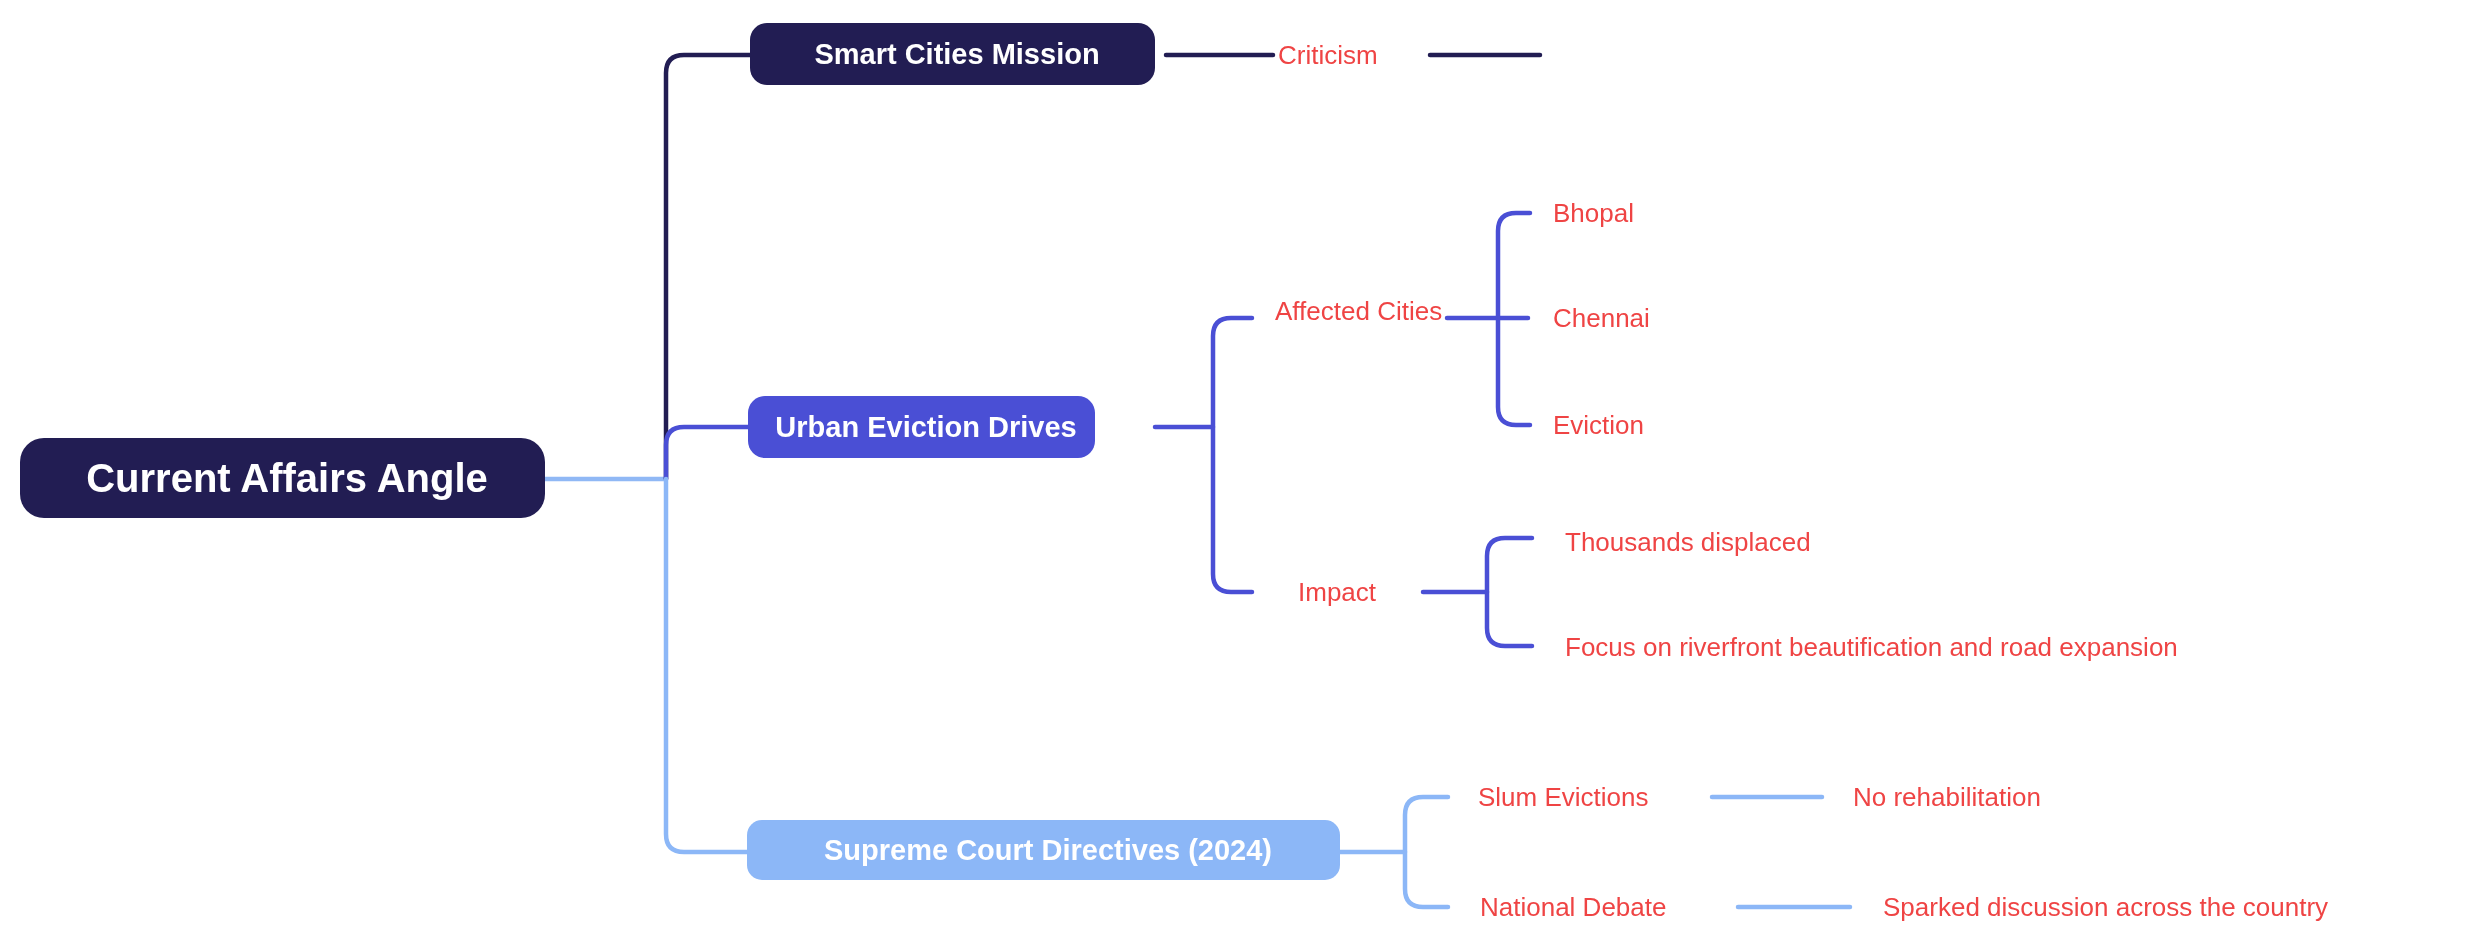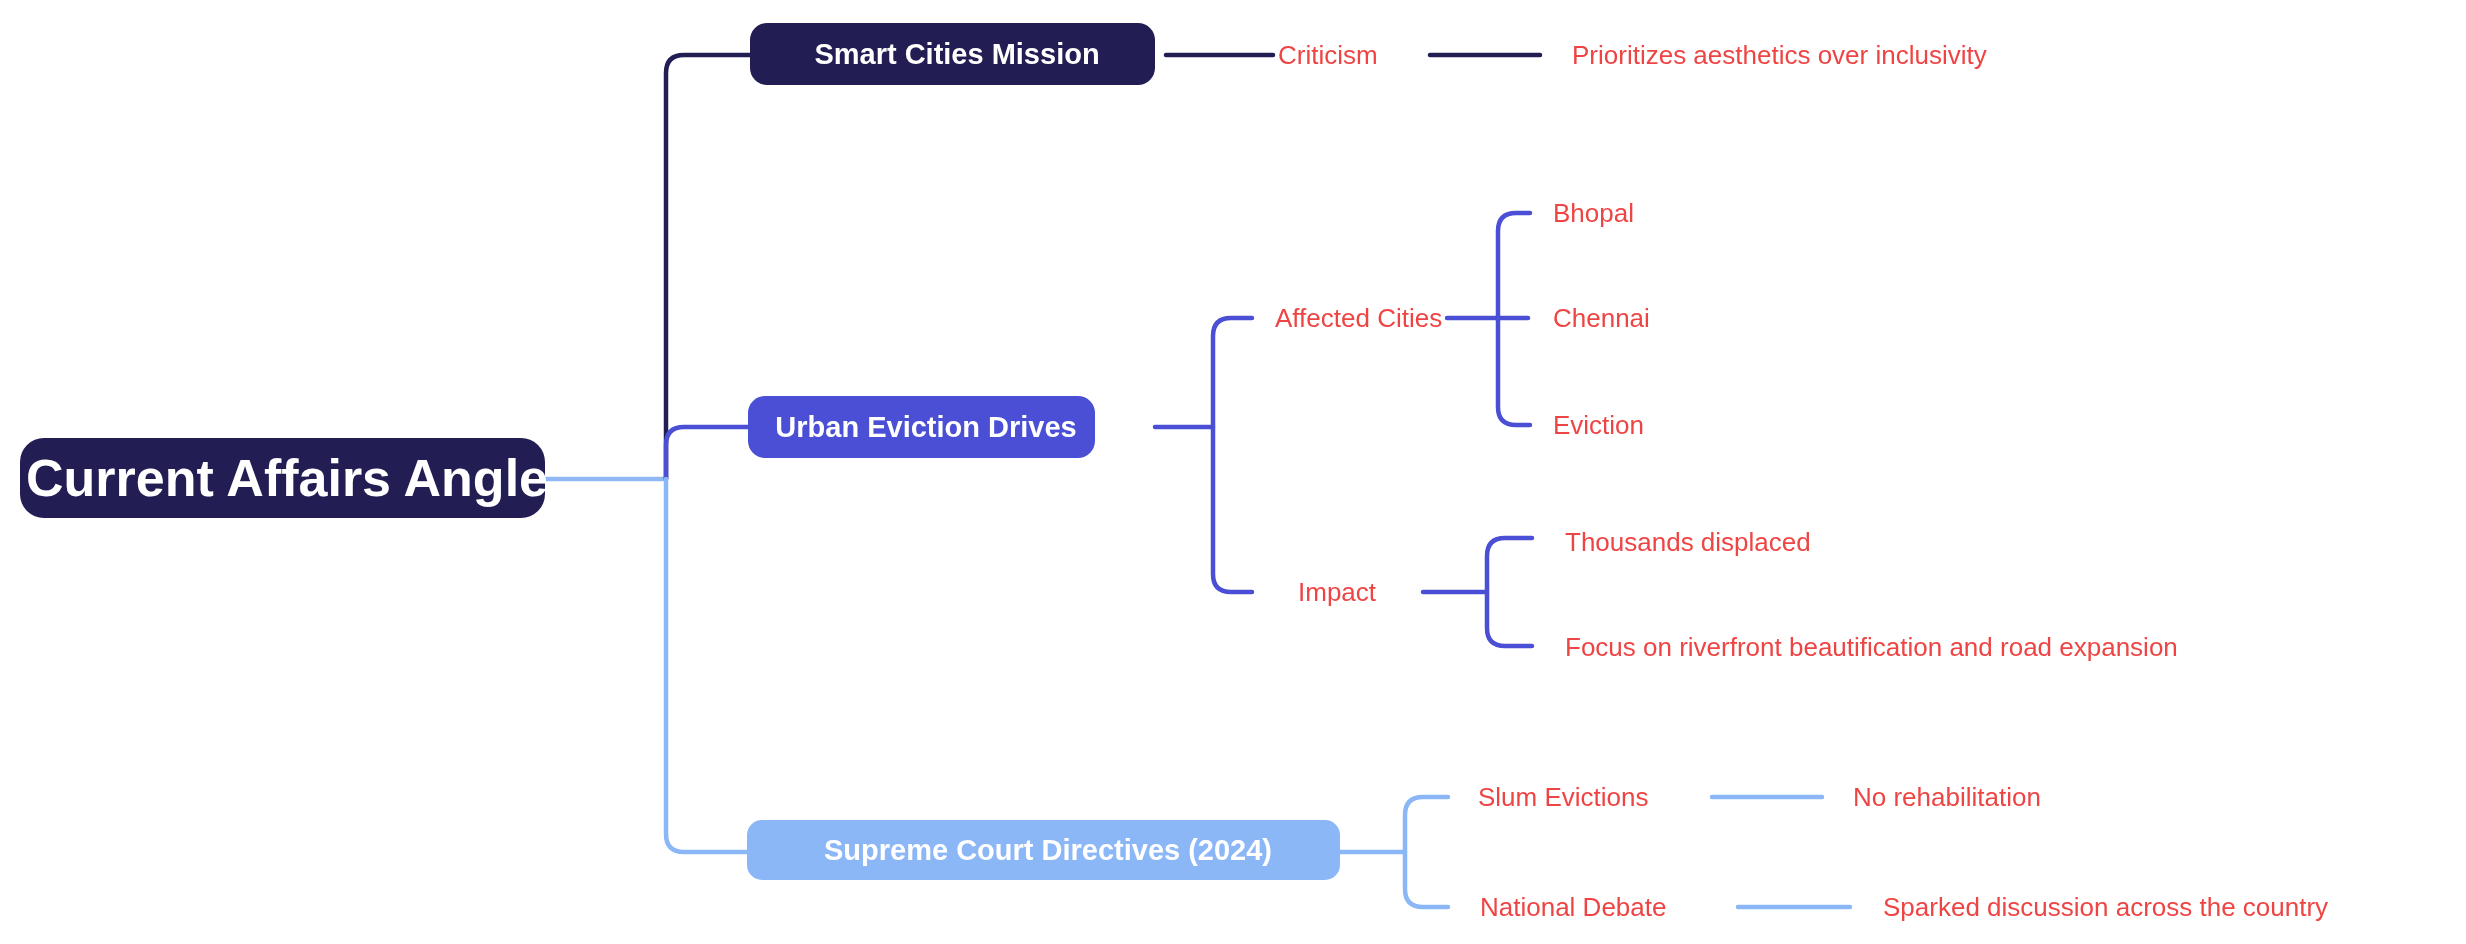--- a/index.html
+++ b/index.html
@@ -29,21 +29,21 @@
     font-weight: 700;
     white-space: nowrap;
     box-sizing: border-box;
     padding-left: 9px;
   }
   .node-root {
     left: 20px; top: 438px;
     width: 525px; height: 80px;
     background: #221d53;
     border-radius: 24px;
-    font-size: 52px;
+    font-size: 40px;
   }
   .node-b1 {
     left: 750px; top: 23px;
     width: 405px; height: 62px;
     background: #221d53;
     border-radius: 17px;
     font-size: 29px;
   }
   .node-b2 {
     left: 748px; top: 396px;
@@ -97,23 +97,22 @@
 
   <div class="node node-root">Current Affairs Angle</div>
 
   <div class="node node-b1">Smart Cities Mission</div>
 
   <div class="node node-b2">Urban Eviction Drives</div>
 
   <div class="node node-b3">Supreme Court Directives (2024)</div>
 
   <div class="label" style="left:1278px; top:55px;">Criticism</div>
-  <div class="label" style="left:1572px; top:55px;">Prioritizes aesthetics over inclusivity</div>
 
-  <div class="label" style="left:1275px; top:318px;">Affected Cities</div>
+  <div class="label" style="left:1275px; top:311px;">Affected Cities</div>
   <div class="label" style="left:1553px; top:213px;text-align:right;">Bhopal</div>
   <div class="label" style="left:1553px; top:318px;">Chennai</div>
   <div class="label" style="left:1553px; top:425px;">Eviction</div>
   <div class="label" style="left:1298px; top:592px;">Impact</div>
   <div class="label" style="left:1565px; top:542px;">Thousands displaced</div>
   <div class="label" style="left:1565px; top:647px;">Focus on riverfront beautification and road expansion</div>
 
   <div class="label" style="left:1478px; top:797px;">Slum Evictions</div>
   <div class="label" style="left:1853px; top:797px;">No rehabilitation</div>
   <div class="label" style="left:1480px; top:907px;">National Debate</div>

